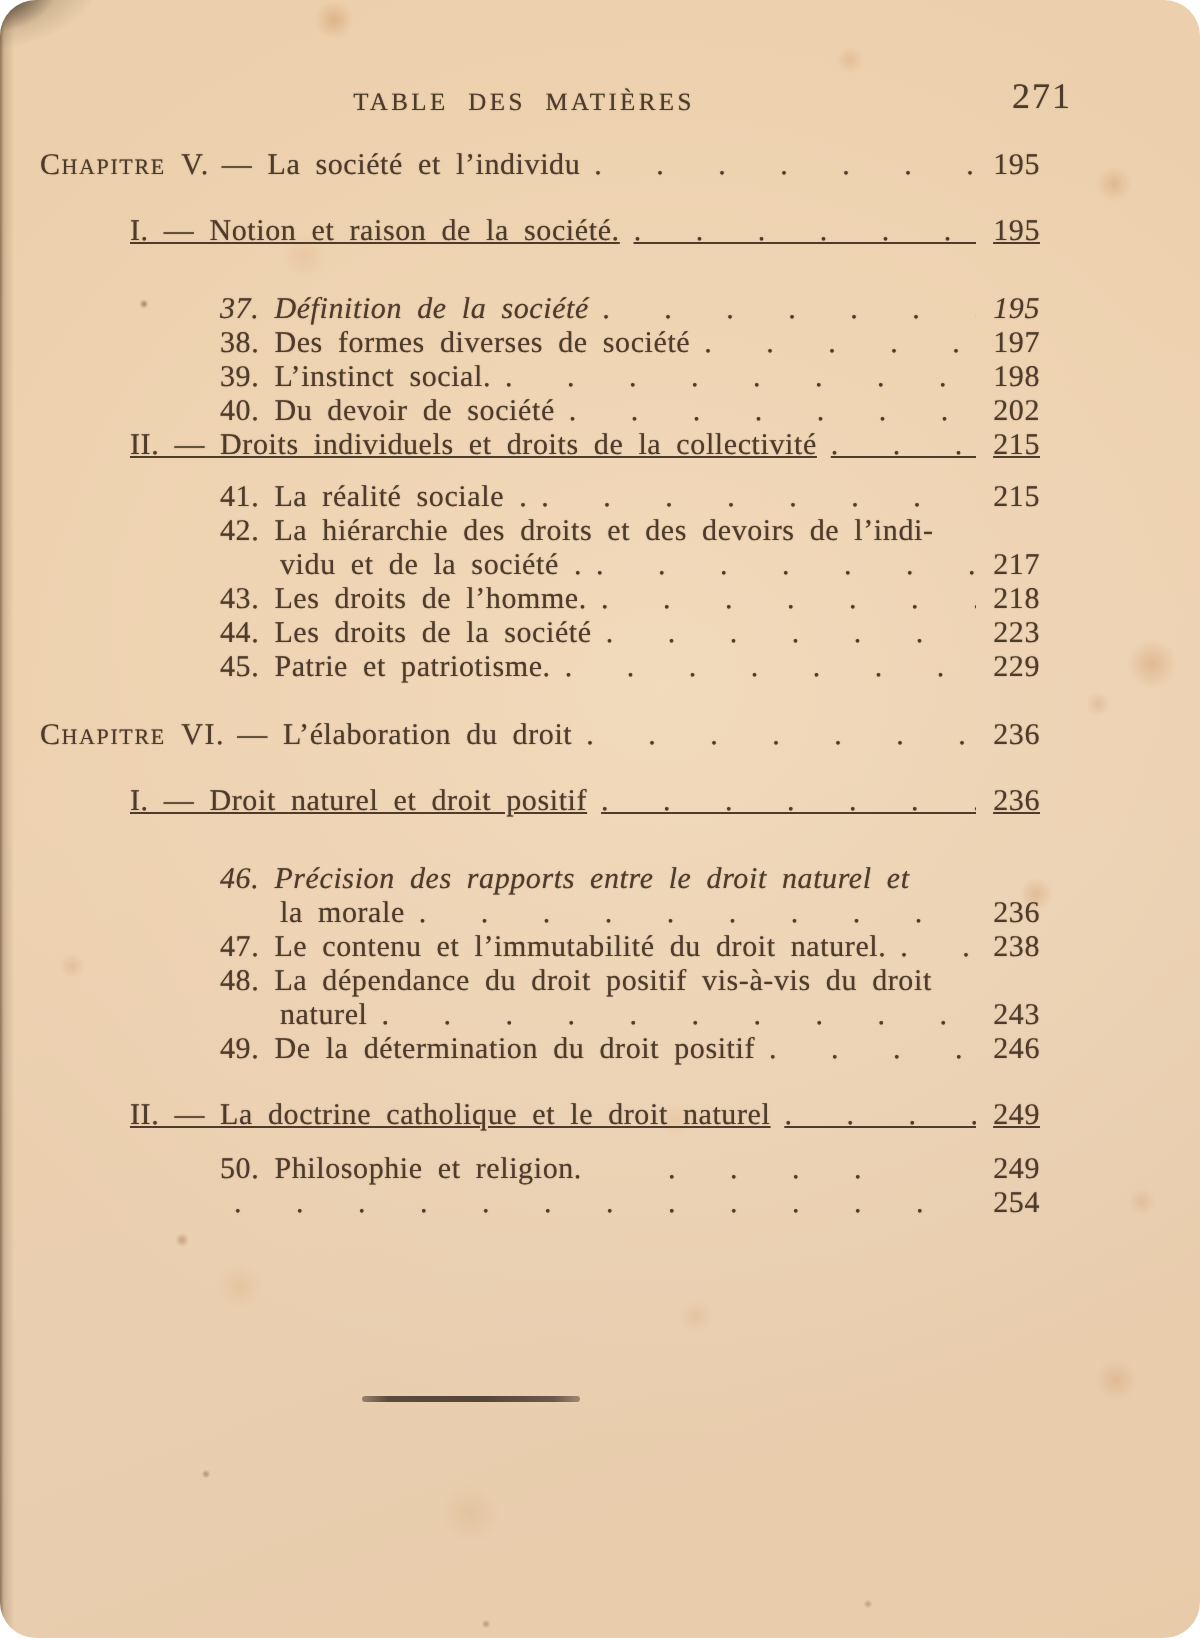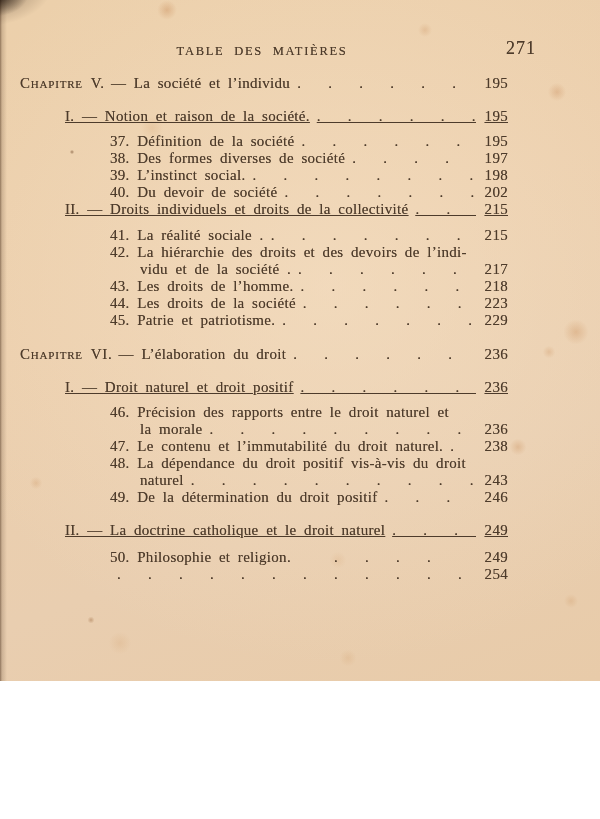--- a/index.html
+++ b/index.html
@@ -2,27 +2,28 @@
 <html><head>
 <meta charset="utf-8">
 <style>
   * { margin: 0; padding: 0; box-sizing: border-box; }
   html, body { width: 600px; height: 819px; overflow: hidden; }
   body { font-family: "Liberation Serif", "DejaVu Serif", serif; }
 
   .page {
     position: relative;
     width: 600px;
-    height: 681px;
+    height: 819px;
     overflow: hidden;
     color: #4d3b2b;
     background:
       radial-gradient(ellipse 420px 380px at 55% 42%, rgba(246,226,199,0.55), rgba(246,226,199,0) 100%),
       linear-gradient(160deg, #ecd0ab 0%, #eccfad 40%, #e9ceb0 70%, #e8cba9 100%);
     text-shadow: 0 0 0.6px rgba(78,60,42,0.65);
+    border-radius: 18px;
   }
 
   
   .stains {
     position: absolute; inset: 0; pointer-events: none; z-index: 1;
     background:
       radial-gradient(circle 14px at 167px 10px,  rgba(186,114,58,0.30), rgba(186,114,58,0) 70%),
       radial-gradient(circle 10px at 425px 30px,  rgba(186,114,58,0.20), rgba(186,114,58,0) 70%),
       radial-gradient(circle 13px at 557px 92px,  rgba(186,114,58,0.26), rgba(186,114,58,0) 70%),
       radial-gradient(circle 16px at 152px 128px, rgba(200,140,80,0.16), rgba(200,140,80,0) 70%),
@@ -55,34 +56,34 @@
       radial-gradient(ellipse 90px 52px at -18px -14px, rgba(45,27,14,0.55), rgba(45,27,14,0) 78%);
   }
 
   .page-header { position: absolute; top: 0; left: 0; right: 0; height: 58px; z-index: 3; }
   .header-title {
     position: absolute; top: 44px; left: calc(50% - 38px); transform: translateX(-50%);
     font-size: 12.5px; letter-spacing: 1.7px; word-spacing: 5px; white-space: nowrap;
   }
   .header-pagenum { position: absolute; top: 38px; right: 64px; font-size: 18px; letter-spacing: 1px; }
 
-  .toc { position: absolute; top: 58px; left: 20px; right: 92px; z-index: 3; font-size: 15px; }
+  .toc { position: absolute; top: 58px; left: 20px; right: 80px; z-index: 3; font-size: 15px; }
   .row { display: flex; align-items: baseline; line-height: 17px; letter-spacing: 0.3px; word-spacing: 3.5px; }
   .lbl { white-space: nowrap; }
   .caps { font-variant: small-caps; letter-spacing: 0.8px; margin-right: 6px; white-space: nowrap; }
   .leader {
     flex: 1; overflow: hidden; white-space: nowrap;
     letter-spacing: 10px; padding-left: 7px; margin-right: 2px;
   }
   .pg { flex: none; min-width: 30px; text-align: right; }
 
   .in1 { margin-left: 45px; text-decoration: underline; }
   .in2 { margin-left: 90px; }
   .in3 { margin-left: 120px; }
-  .mt8  { margin-top: 8px; }  .mt9  { margin-top: 9px; }
+  .mt8  { margin-top: 22px; font-style: italic; }  .mt9  { margin-top: 9px; }
   .mt10 { margin-top: 10px; gap: 36px; } .mt14 { }
   .mt16 { margin-top: 16px; } .mt17 { margin-top: 17px; }
 
   .divider {
     position: absolute; left: 181px; top: 698px; width: 109px; height: 3px; z-index: 3;
     background: linear-gradient(to right, rgba(86,70,55,0.55), #5a4a3a 12%, #55463a 55%, #6a594a 88%, rgba(86,70,55,0.5));
     border-radius: 2px;
   }
 </style>
 </head>

